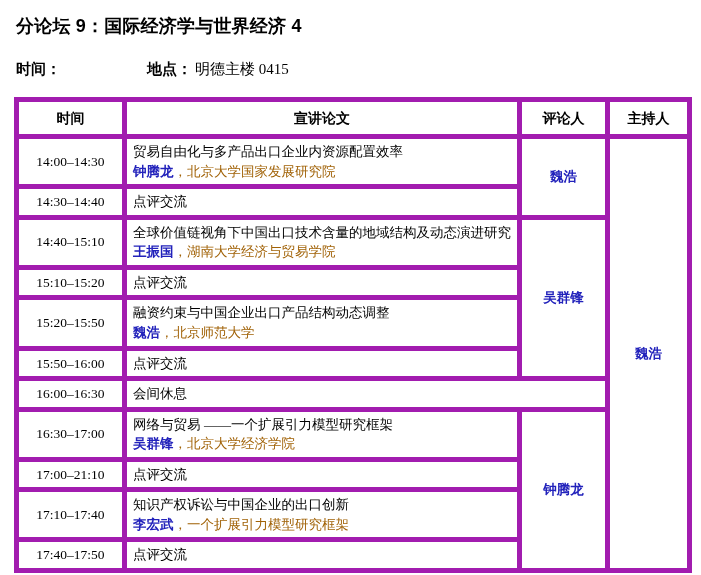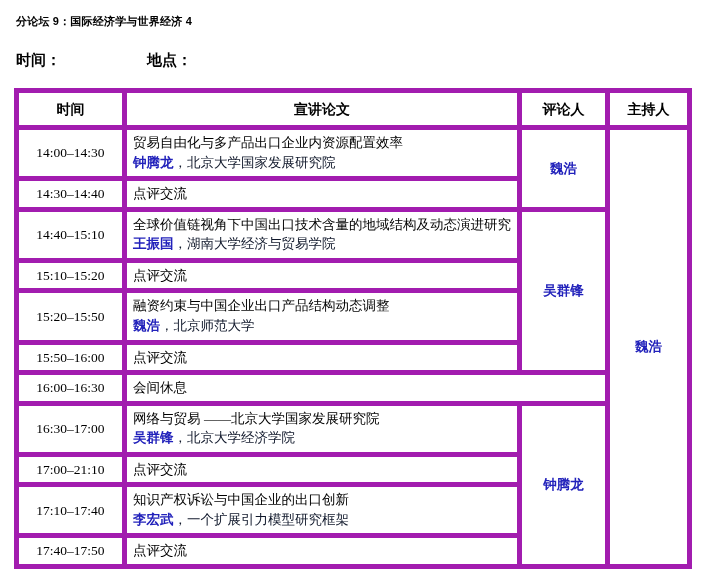--- a/index.html
+++ b/index.html
@@ -16,21 +16,21 @@
   }
   .page {
     position: relative;
     width: 701px;
     height: 575px;
     box-sizing: border-box;
     padding: 0 14px;
   }
   .forum-title {
     font-family: "Liberation Sans", "DejaVu Sans", sans-serif;
-    font-size: 11px;
+    font-size: 18px;
     font-weight: bold;
     letter-spacing: 0.2px;
     margin: 14px 0 0 2px;
   }
   .meta-row {
     display: flex;
     align-items: baseline;
     margin: 22px 0 0 2px;
     font-size: 15px;
   }
@@ -91,39 +91,40 @@
   }
   .paper-line {
     display: block;
   }
   .author {
     font-family: "Liberation Sans", "DejaVu Sans", sans-serif;
     font-weight: bold;
     color: #2222bb;
   }
   .affil {
-    font-family: Liberation Mono, monospace;
-    color: #0f172a;
+    font-family: Liberation Sans, sans-serif;
+    color: #a16207;
     margin-top: 16px;
   }
   .single {
     line-height: 1.5;
   }
 </style>
 </head>
 <body>
 
 <div class="page">
 
   <div class="forum-title">分论坛 9：国际经济学与世界经济 4</div>
 
   <div class="meta-row">
     <span class="meta-label">时间：</span>
     <span class="meta-gap"></span>
     <span class="meta-label">地点：</span>
+    <span class="meta-value">明德主楼 0415</span>
   </div>
 
   <table class="schedule">
     <colgroup>
       <col class="c-time">
       <col class="c-paper">
       <col class="c-disc">
       <col class="c-chair">
     </colgroup>
     <thead>
@@ -179,21 +180,21 @@
       </tr>
 
       <tr>
         <td class="time">16:00–16:30</td>
         <td class="paper single" colspan="2">会间休息</td>
       </tr>
 
       <tr>
         <td class="time">16:30–17:00</td>
         <td class="paper">
-          <span class="paper-line">网络与贸易 ——北京大学国家发展研究院</span>
+          <span class="paper-line">网络与贸易 ——一个扩展引力模型研究框架</span>
           <span class="paper-line"><span class="author">吴群锋</span><span class="affil">，北京大学经济学院</span></span>
         </td>
         <td class="center-b" rowspan="4">钟腾龙</td>
       </tr>
 
       <tr>
         <td class="time">17:00–21:10</td>
         <td class="paper single">点评交流</td>
       </tr>
 

